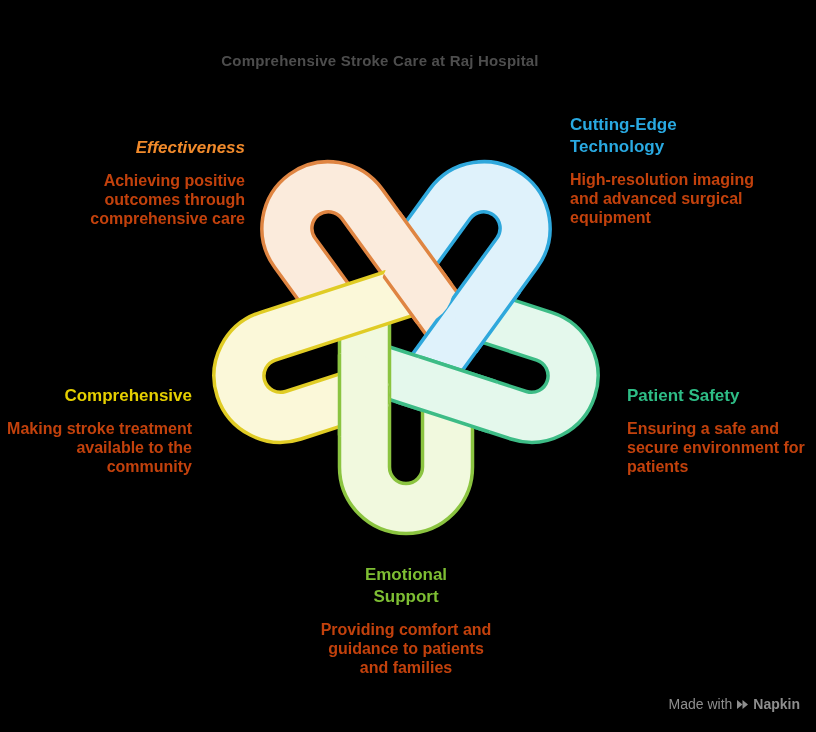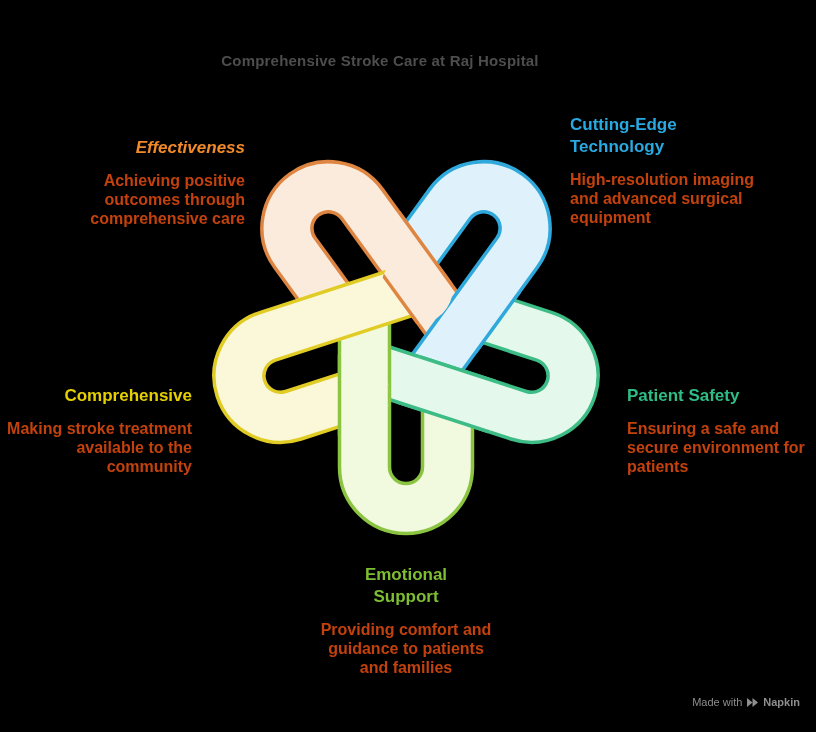--- a/index.html
+++ b/index.html
@@ -20,21 +20,21 @@
     margin-top:12px;font-size:16px;font-weight:bold;line-height:19px;
     color:#c2410c;white-space:pre-line;
   }
   #sec-effectiveness{right:571px;top:137px;text-align:right;}
   #sec-technology{left:570px;top:114px;text-align:left;}
   #sec-accessibility{right:624px;top:385px;text-align:right;}
   #sec-safety{left:627px;top:385px;text-align:left;}
   #sec-emotional{left:276px;top:564px;width:260px;text-align:center;}
   .watermark{
     position:absolute;right:16px;top:696px;display:flex;align-items:center;gap:5px;
-    font-size:11px;color:#8E8E8E;
+    font-size:14px;color:#8E8E8E;
   }
   .watermark .brand{font-weight:bold;}
 </style>
 </head>
 <body>
 
 <div id="canvas">
 
   <svg id="knot-svg" width="816" height="732" viewBox="0 0 816 732">
     <defs>

